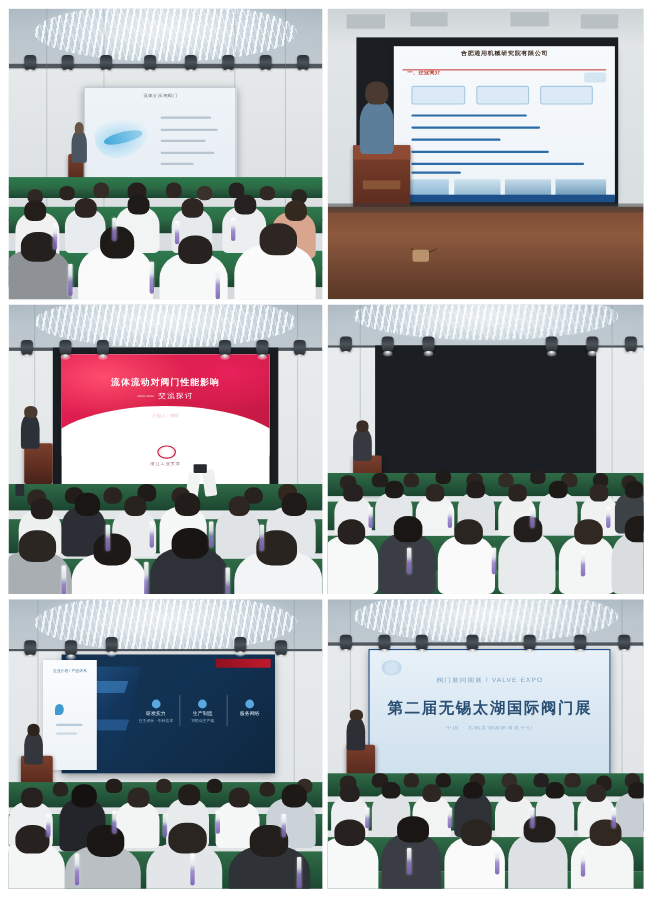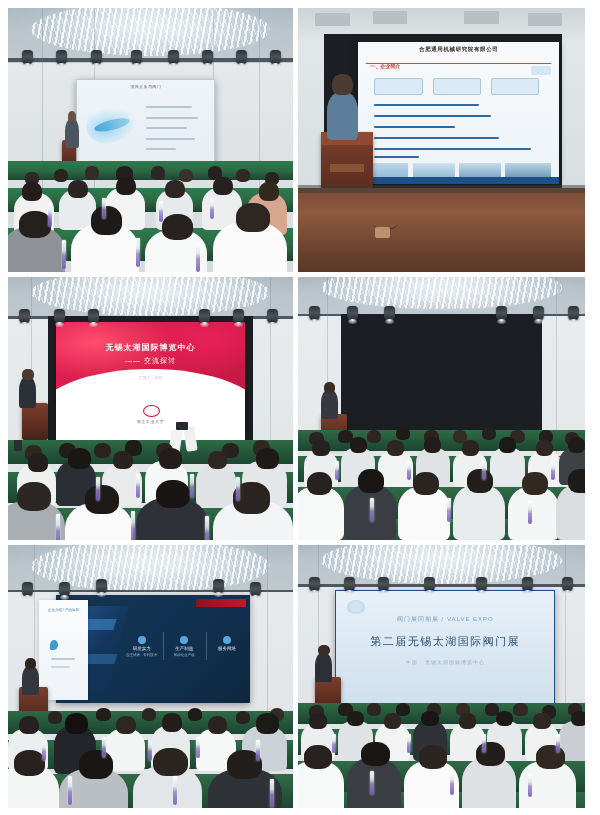--- a/index.html
+++ b/index.html
@@ -224,21 +224,21 @@
       <div class="darkframe" style="left:14%;top:15%;width:72%;height:49%;"></div>
 
       <div class="screenbox" style="left:17%;top:17%;width:66%;height:45%;background:#ffffff;overflow:hidden;">
         <div style="position:absolute;left:0;right:0;top:0;height:58%;
              background:
                radial-gradient(ellipse 70% 90% at 20% 30%, #ff4d6d 0%, rgba(216,32,74,0) 60%),
                radial-gradient(ellipse 60% 80% at 80% 25%, #e8205a 0%, rgba(216,32,74,0) 65%),
                linear-gradient(135deg,#e31b55 0%,#d8204a 45%,#c41844 100%);"></div>
         <div style="position:absolute;left:-10%;right:-10%;top:40%;height:38%;background:#ffffff;
              border-radius:50% 50% 0 0 / 100% 100% 0 0;"></div>
-        <div class="slide-text blurtext" style="top:18%;font-size:8px;color:#ffffff;font-weight:bold;letter-spacing:1px;">无锡太湖国际博览中心</div>
+        <div class="slide-text blurtext" style="top:18%;font-size:8px;color:#ffffff;font-weight:bold;letter-spacing:1px;">流体流动对阀门性能影响</div>
         <div class="slide-text blurtext" style="top:30%;font-size:7px;color:#ffffff;letter-spacing:1px;">—— 交流探讨</div>
         <div class="slide-text blurtext" style="top:46%;font-size:4px;color:#e9b9c6;">汇报人：张明</div>
         <div style="position:absolute;left:46%;top:70%;width:8%;height:9%;border-radius:50%;
              border:1px solid #c41844;background:radial-gradient(circle,#fff 40%,#f3c9d4 100%);"></div>
         <div class="slide-text blurtext" style="top:83%;font-size:4px;color:#8a5563;letter-spacing:.6px;">浙江工业大学</div>
       </div>
 
       <div class="spot" style="left:4%;top:12%;"></div>
       <div class="spot" style="left:16%;top:12%;"></div>
       <div class="spot" style="left:28%;top:12%;"></div>
@@ -488,21 +488,21 @@
       <div class="wall" style="top:16%;background:linear-gradient(180deg,#e6eaec 0%,#dde1e3 100%);"></div>
       <div class="wallpanel" style="left:7%;"></div>
       <div class="wallpanel" style="left:93%;"></div>
 
       <div class="screenbox" style="left:13%;top:17%;width:76%;height:44%;
                   background:linear-gradient(180deg,#e8f1f8 0%,#dce9f3 45%,#cfe0ee 100%);
                   border:1px solid #1d4f8a;overflow:hidden;">
         <div style="position:absolute;left:5%;top:8%;width:8%;height:12%;border-radius:50%;
              background:radial-gradient(circle,#cfe2f0 40%,#9fc2dd 100%);opacity:.8;"></div>
         <div class="slide-text blurtext" style="top:22%;font-size:6px;color:#7ea3c3;letter-spacing:1px;">阀门展同期展 / VALVE EXPO</div>
-        <div class="slide-text blurtext" style="top:38%;font-size:11px;color:#2a4f75;font-weight:normal;letter-spacing:1.5px;">第二届无锡太湖国际阀门展</div>
+        <div class="slide-text blurtext" style="top:38%;font-size:14px;color:#2a4f75;font-weight:bold;letter-spacing:1.5px;">第二届无锡太湖国际阀门展</div>
         <div class="slide-text blurtext" style="top:60%;font-size:5px;color:#8fb0cb;letter-spacing:1px;">中国 · 无锡太湖国际博览中心</div>
       </div>
 
       <div class="spot" style="left:4%;top:12%;"></div>
       <div class="spot" style="left:16%;top:12%;"></div>
       <div class="spot" style="left:28%;top:12%;"></div>
       <div class="spot" style="left:44%;top:12%;"></div>
       <div class="spot" style="left:62%;top:12%;"></div>
       <div class="spot" style="left:78%;top:12%;"></div>
       <div class="spot" style="left:92%;top:12%;"></div>

